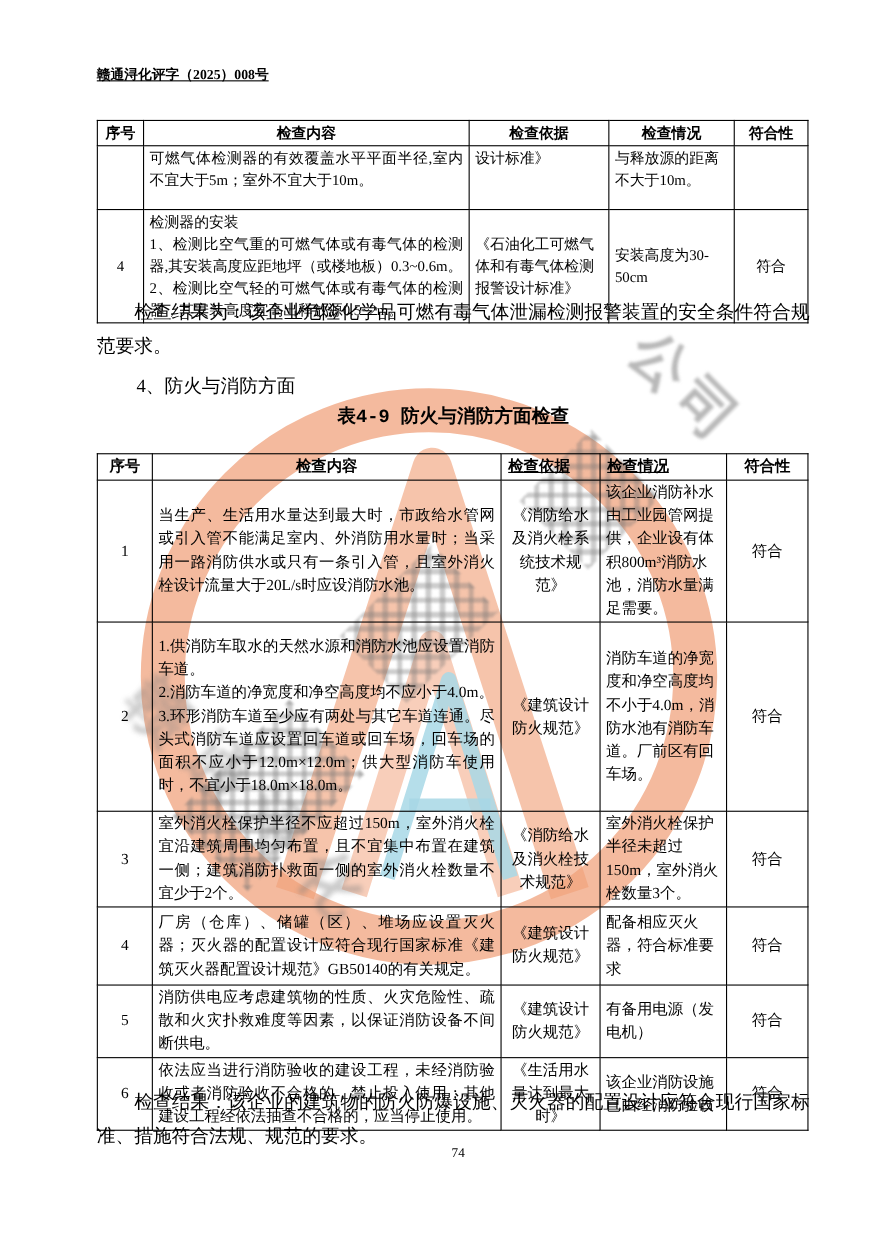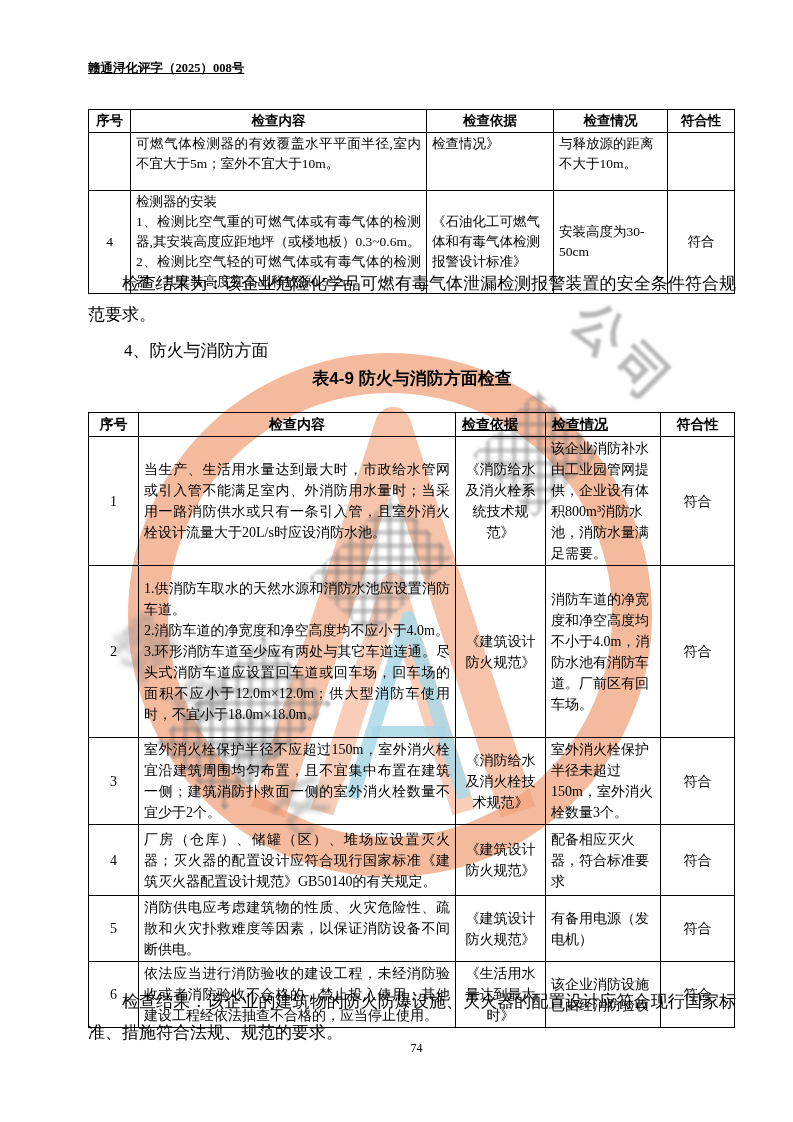--- a/index.html
+++ b/index.html
@@ -49,21 +49,21 @@
   .para {
     position:absolute; left:88px; width:648px;
     font-size:17px; line-height:31px; text-align:justify;
   }
   .para.indent { text-indent:2em; }
   #para1 { top:268px; }
   #section-heading { position:absolute; left:124px; top:339px; font-size:17px; }
   #table2-title {
     position:absolute; left:88px; top:367px; width:648px;
     text-align:center; font-weight:bold; font-size:17px;
-    font-family:Liberation Sans, sans-serif;
+    font-family:Liberation Mono, monospace;
   }
   #para2 { top:986px; }
   #page-number {
     position:absolute; left:0; top:1041px; width:793px;
     text-align:center; font-size:12px;margin-left:20px;
   }
 
   
   .wm-text {
     position:absolute; color:rgba(125,125,125,0.55); font-weight:bold;
@@ -120,21 +120,21 @@
           <tr style="height:20px">
         <td class="hdr">序号</td>
         <td class="hdr">检查内容</td>
         <td class="hdr">检查依据</td>
         <td class="hdr">检查情况</td>
         <td class="hdr">符合性</td>
       </tr>
       <tr style="height:58px" class="va-top">
         <td class="seq"></td>
         <td class="content">可燃气体检测器的有效覆盖水平平面半径,室内不宜大于5m；室外不宜大于10m。</td>
-        <td class="basis left">检查情况》</td>
+        <td class="basis left">设计标准》</td>
         <td class="situation">与释放源的距离不大于10m。</td>
         <td class="conform"></td>
       </tr>
       <tr style="height:100px">
         <td class="seq">4</td>
         <td class="content">检测器的安装
 1、检测比空气重的可燃气体或有毒气体的检测器,其安装高度应距地坪（或楼地板）0.3~0.6m。
 2、检测比空气轻的可燃气体或有毒气体的检测器，其安装高度宜高出释放源0.5~2m。</td>
         <td class="basis left">《石油化工可燃气体和有毒气体检测报警设计标准》</td>
         <td class="situation">安装高度为30-50cm</td>

